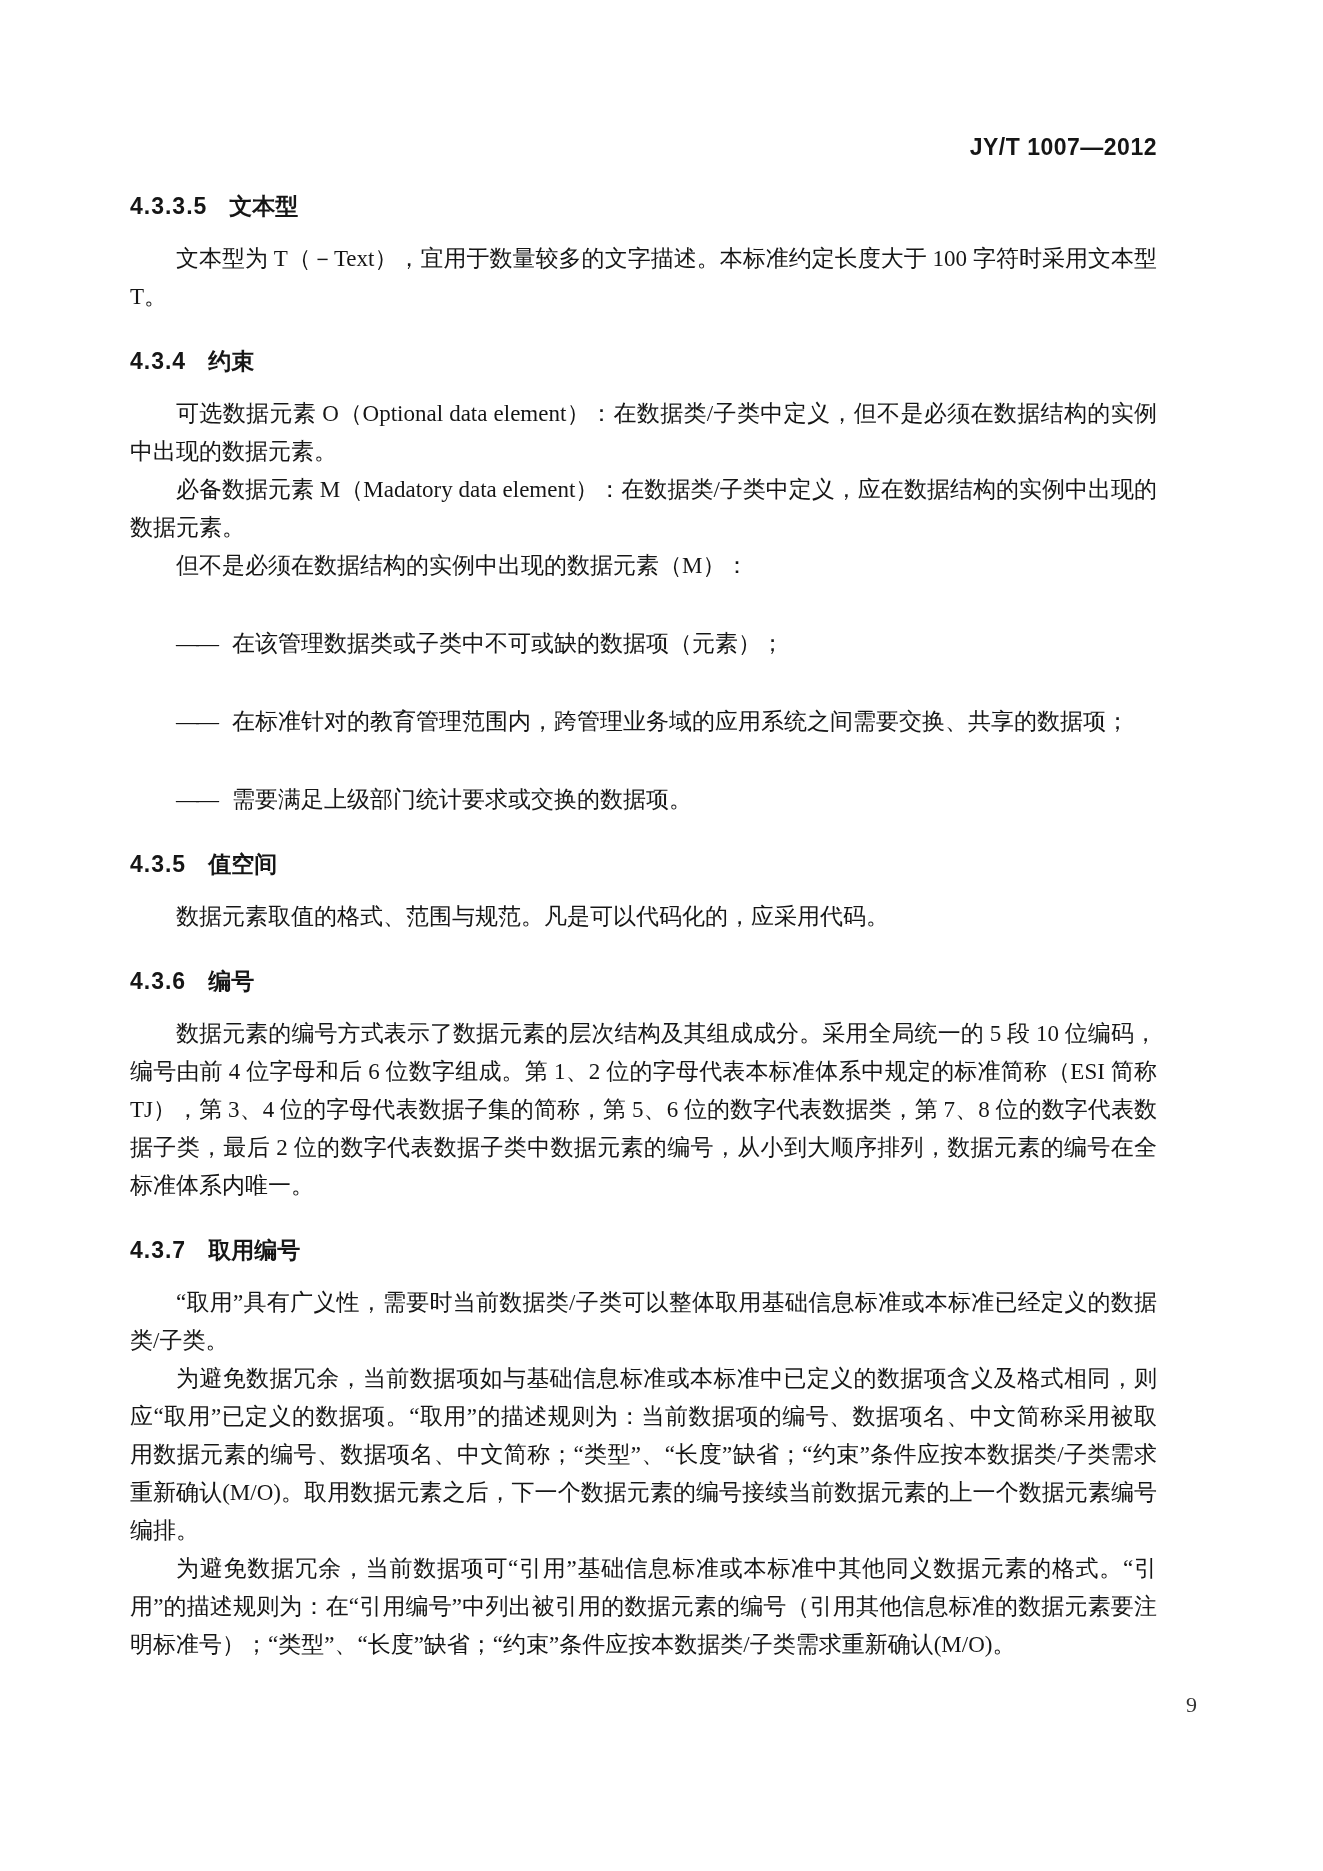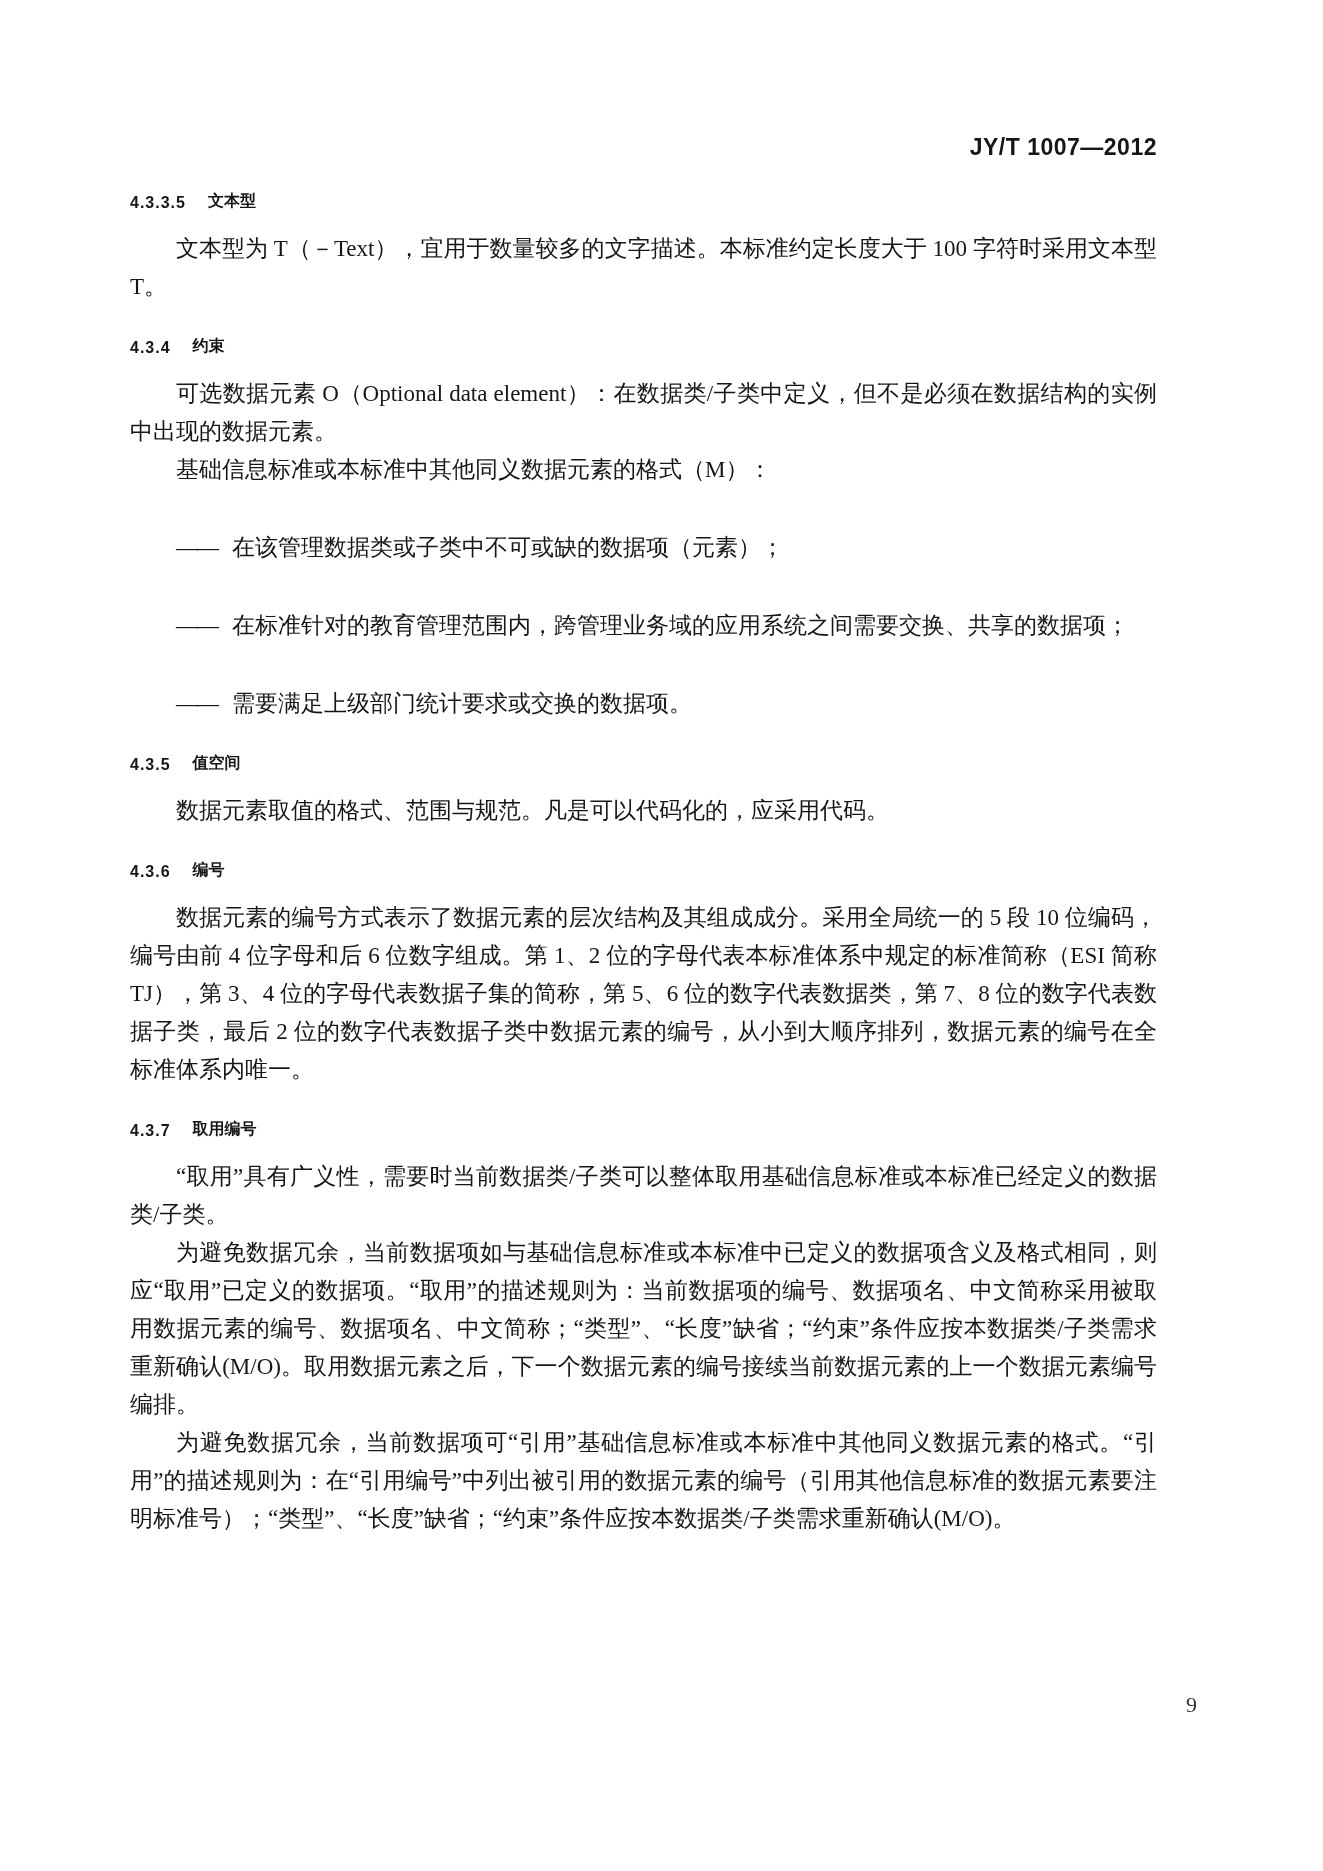--- a/index.html
+++ b/index.html
@@ -21,24 +21,24 @@
     text-align: right;
     font-family: "Liberation Sans", "DejaVu Sans", sans-serif;
     font-weight: 700;
     font-size: 23px;
     letter-spacing: 0.5px;
     margin-bottom: 26px;
   }
   .sec-heading {
     font-family: "Liberation Sans", "DejaVu Sans", sans-serif;
     font-weight: 700;
-    font-size: 16px;
+    font-size: 23px;
     margin: 30px 0 18px 0;
     display: flex;
-    align-items: flex-end;
+    align-items: center;
   }
   .sec-num { margin-right: 22px; letter-spacing: 1px; }
   .para {
     font-size: 23px;
     line-height: 38px;
     text-align: justify;
     text-indent: 2em;
     margin: 0;
   }
   .bullet {
@@ -77,21 +77,22 @@
     </h2>
     <p class="para">文本型为 T（－Text），宜用于数量较多的文字描述。本标准约定长度大于 100 字符时采用文本型 T。</p>
   </section>
 
   <section>
     <h2 class="sec-heading">
       <span class="sec-num">4.3.4</span>
       <span class="sec-title">约束</span>
     </h2>
     <p class="para">可选数据元素 O（Optional data element）：在数据类/子类中定义，但不是必须在数据结构的实例中出现的数据元素。</p>
-    <p class="para">基础信息标准或本标准中其他同义数据元素的格式（M）：</p>
+    <p class="para">必备数据元素 M（Madatory data element）：在数据类/子类中定义，应在数据结构的实例中出现的数据元素。</p>
+    <p class="para">但不是必须在数据结构的实例中出现的数据元素（M）：</p>
     <div class="bullet">
       <span class="dash">——</span>
       <span class="bullet-text">在该管理数据类或子类中不可或缺的数据项（元素）；</span>
     </div>
     <div class="bullet">
       <span class="dash">——</span>
       <span class="bullet-text">在标准针对的教育管理范围内，跨管理业务域的应用系统之间需要交换、共享的数据项；</span>
     </div>
     <div class="bullet">
       <span class="dash">——</span>

